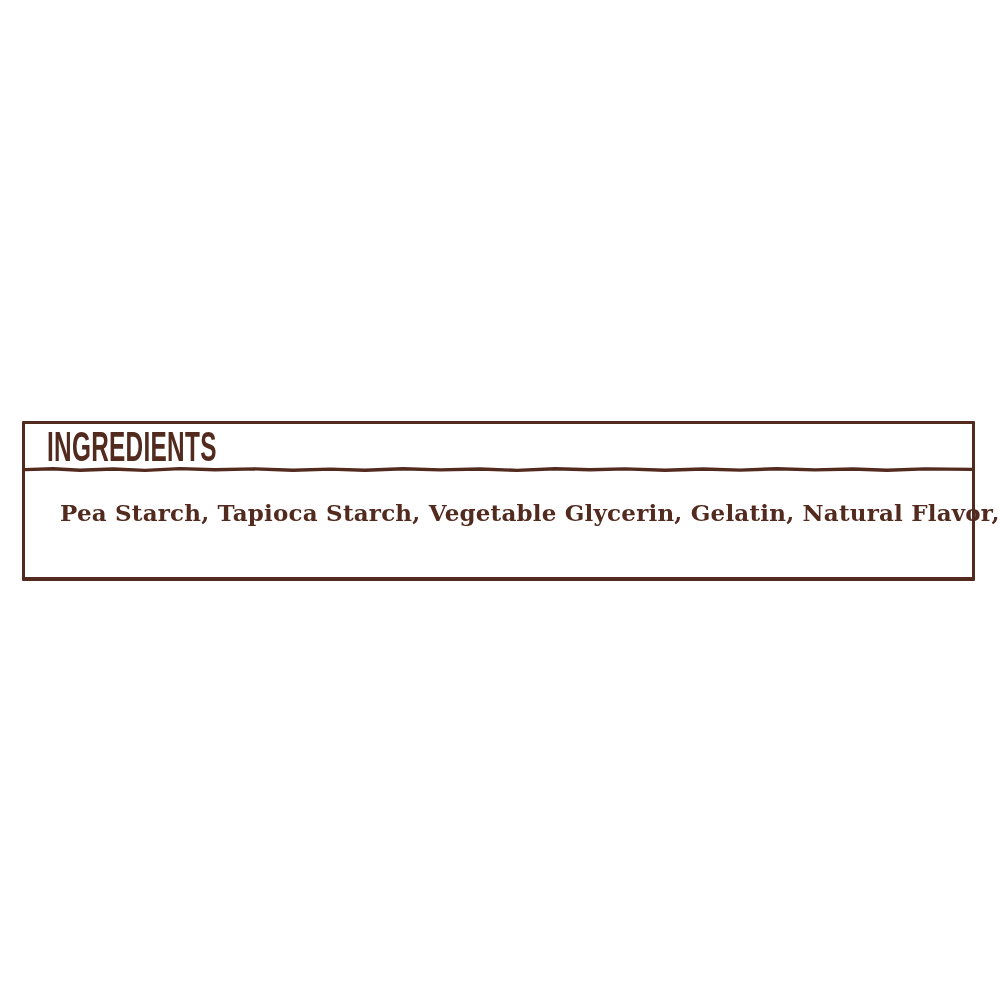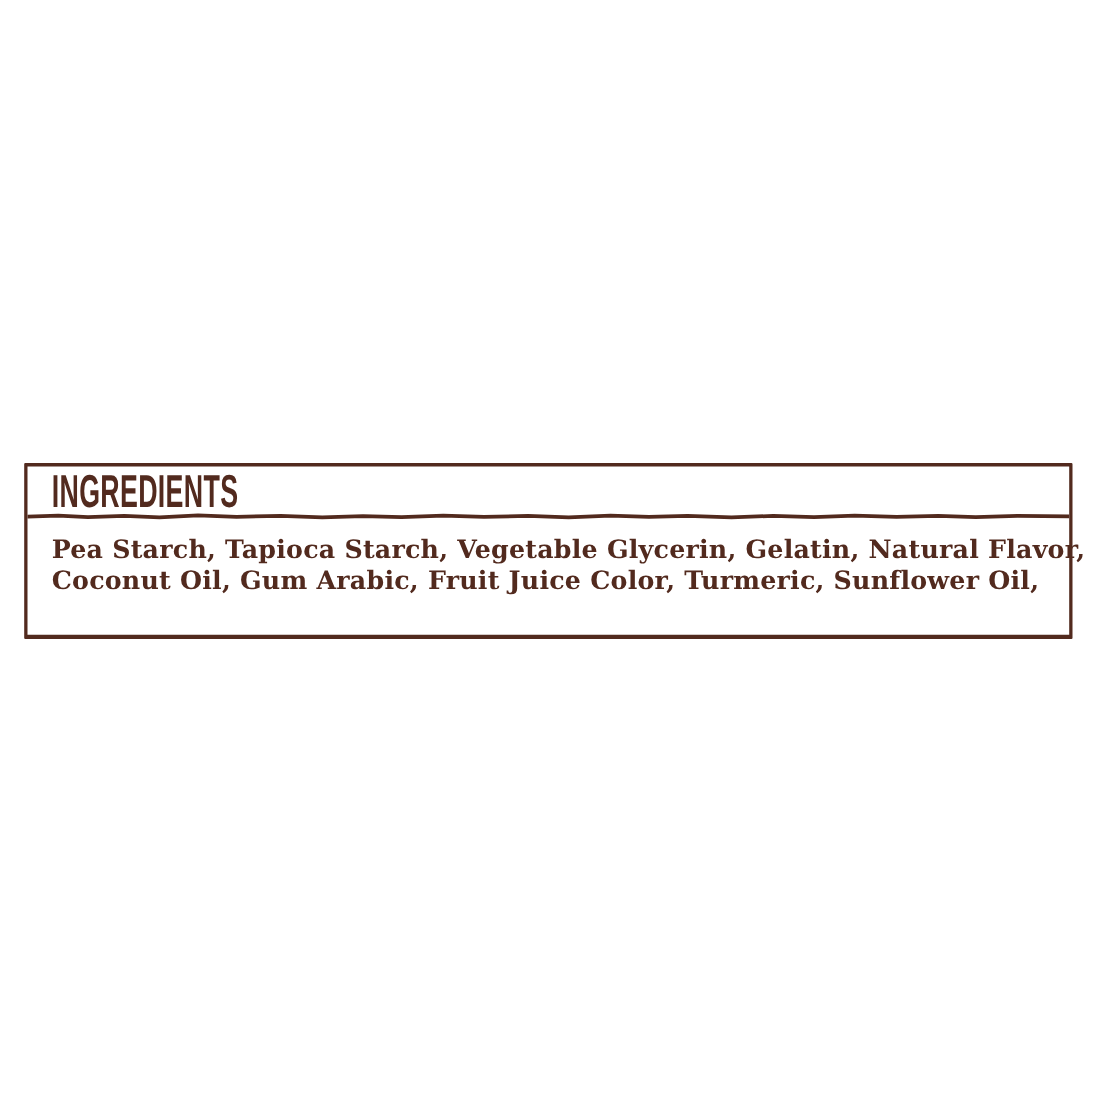--- a/index.html
+++ b/index.html
@@ -54,21 +54,21 @@
     height:7px;
     width:100%;
     line-height:0;
   }
   .divider svg{
     display:block;
     width:100%;
     height:7px;
   }
   .ingredients-text{
-    margin:4px;
+    margin:17px;
     padding:9px 22px 0 18px;
     font-family:"DejaVu Serif", serif;
     font-weight:700;
     font-size:23px;
     line-height:28px;
     letter-spacing:0.2px;
     color:var(--ink);
   }
   .ingredients-line{
     display:block;
@@ -83,16 +83,15 @@
     <header class="panel-header">
       <h1 class="panel-title">INGREDIENTS</h1>
     </header>
     <div class="divider">
       <svg viewBox="0 0 947 7" preserveAspectRatio="none" aria-hidden="true">
         <path d="M0 3.6 L28 2.8 L55 4.2 L88 3.0 L120 4.4 L155 2.6 L190 3.8 L230 2.9 L268 4.3 L305 3.1 L340 4.2 L378 2.7 L415 3.9 L455 3.0 L492 4.4 L530 2.8 L565 3.8 L600 2.9 L640 4.3 L678 3.0 L715 4.1 L752 2.7 L790 3.9 L828 3.0 L862 4.2 L900 2.9 L947 3.4" fill="none" stroke="#522a1e" stroke-width="3.4" stroke-linejoin="round" stroke-linecap="round"></path>
       </svg>
     </div>
     <p class="ingredients-text">
       <span class="ingredients-line">Pea Starch, Tapioca Starch, Vegetable Glycerin, Gelatin, Natural Flavor,</span>
-      <span class="ingredients-line">Coconut Oil, Gum Arabic, Fruit Juice Color, Turmeric, Sunflower Oil,</span>
     </p>
   </section>
 </div>
 
 </body></html>

